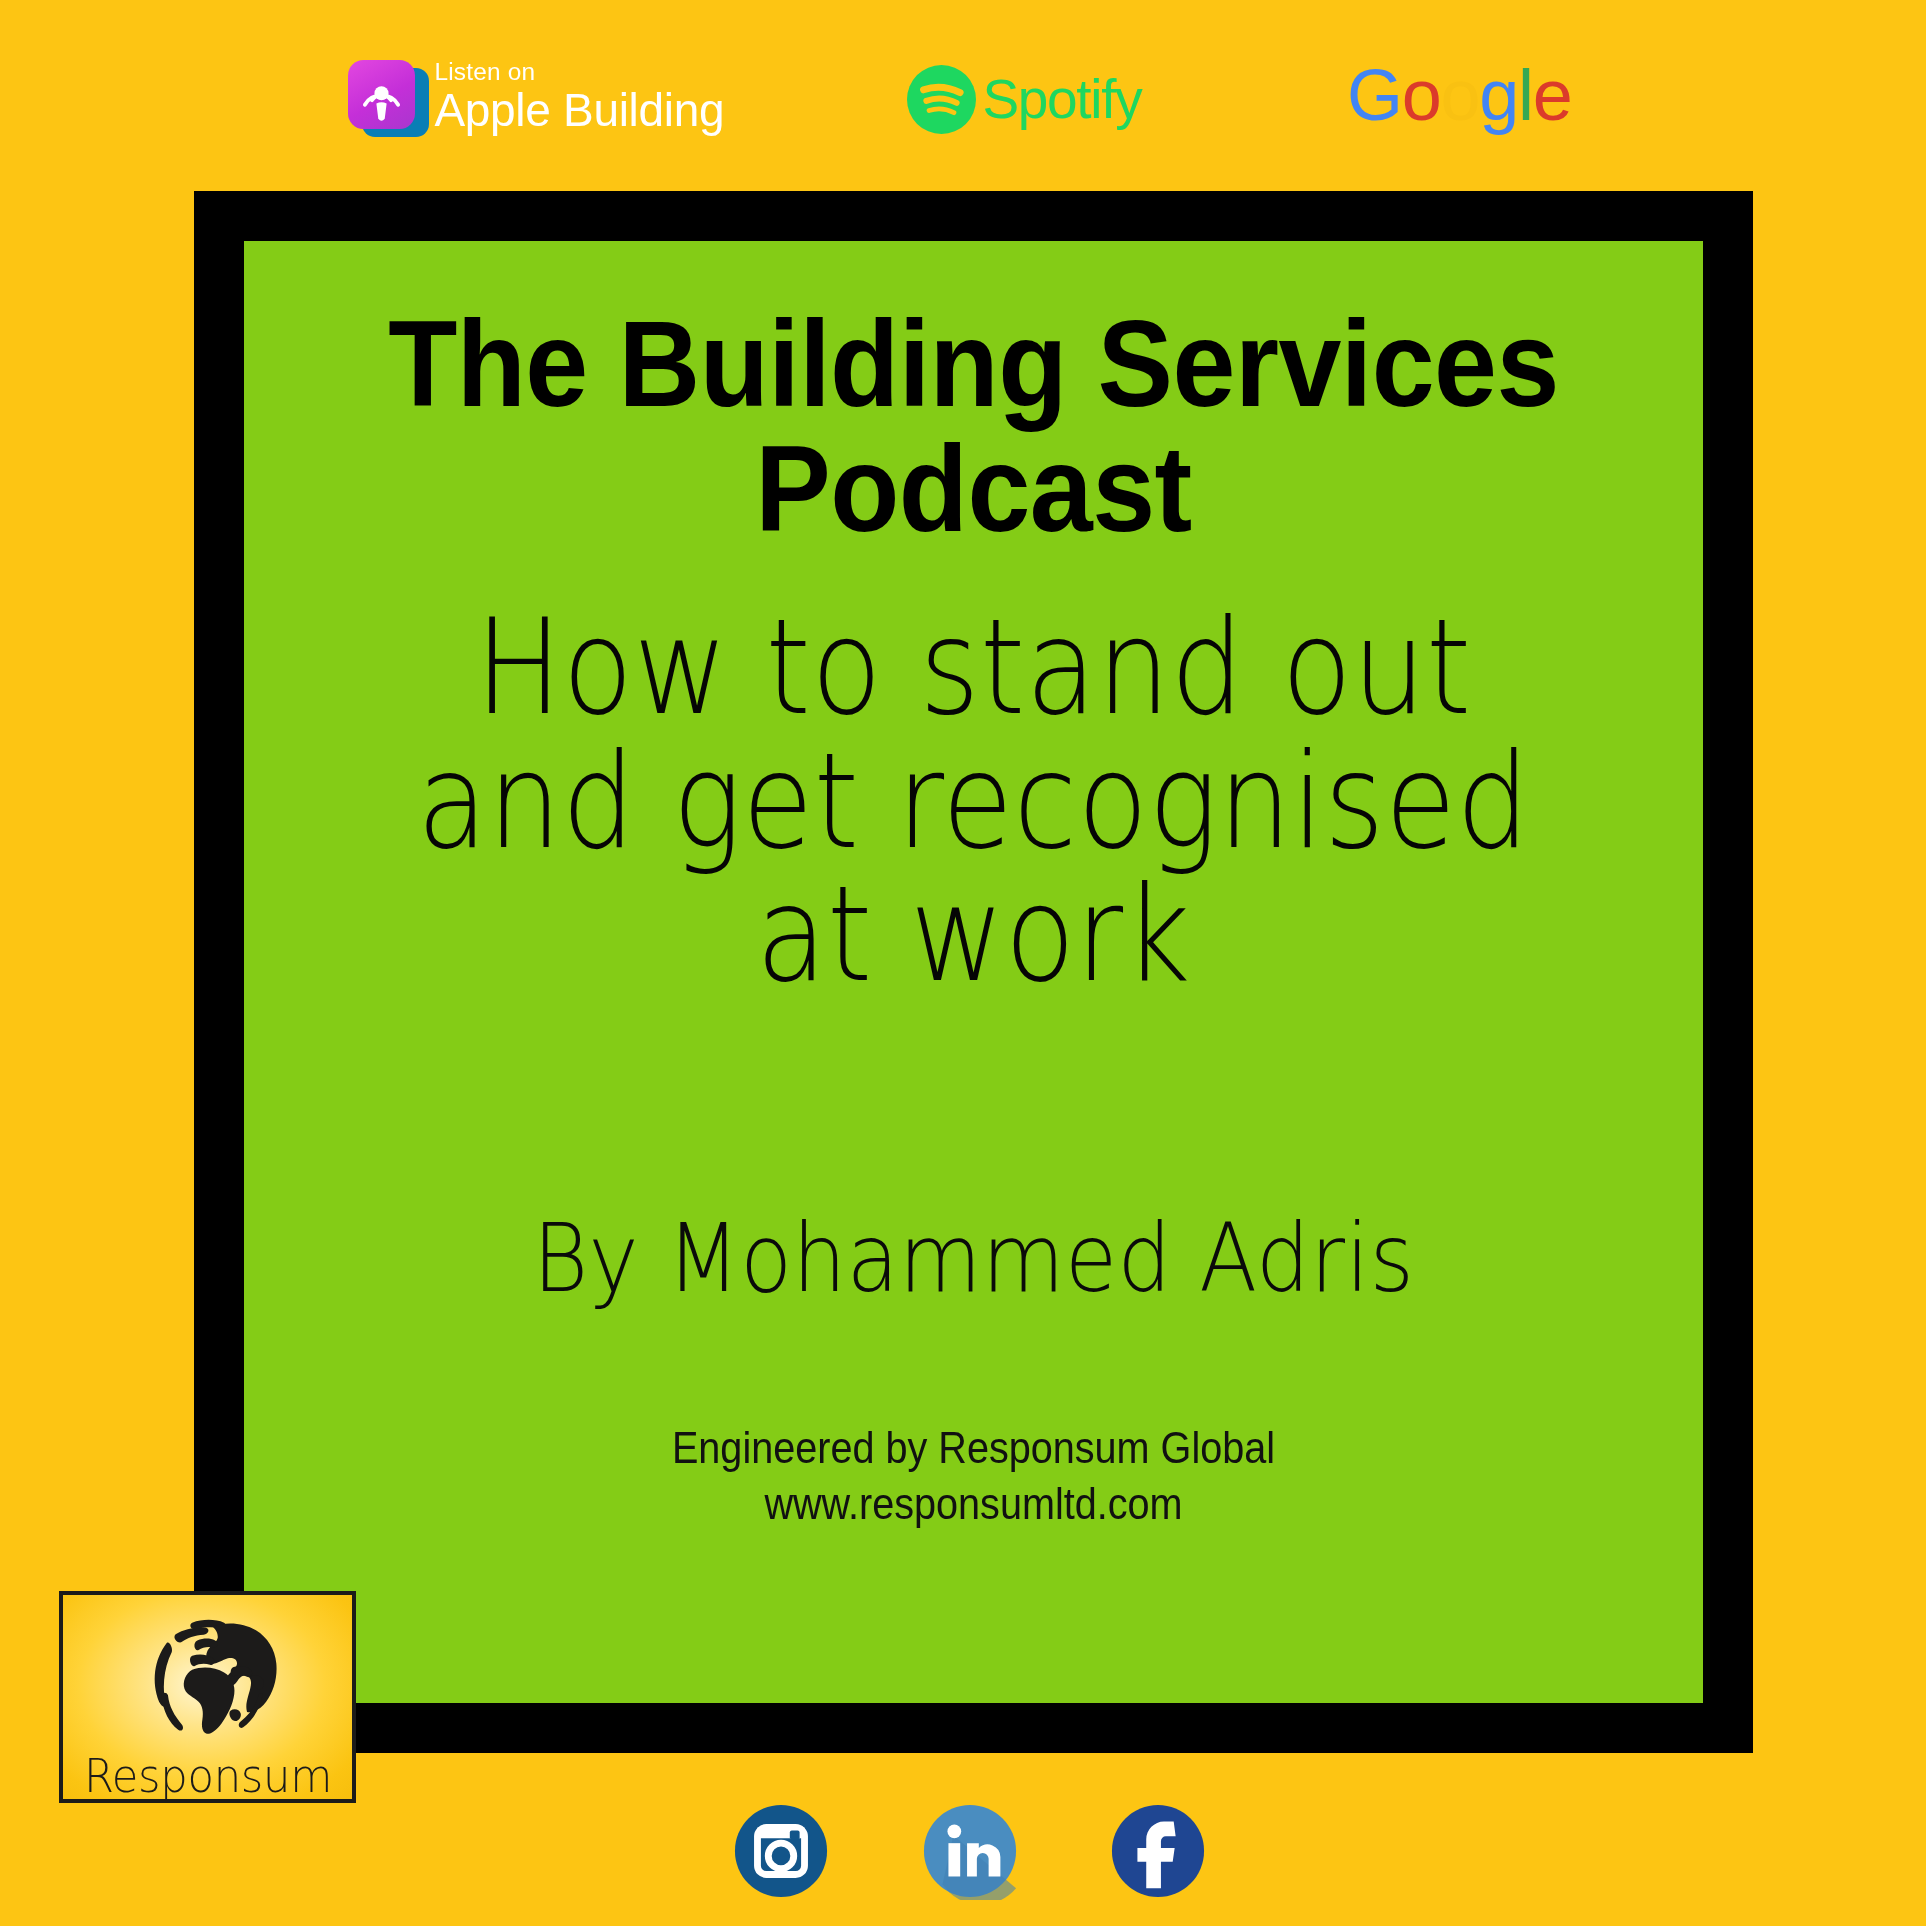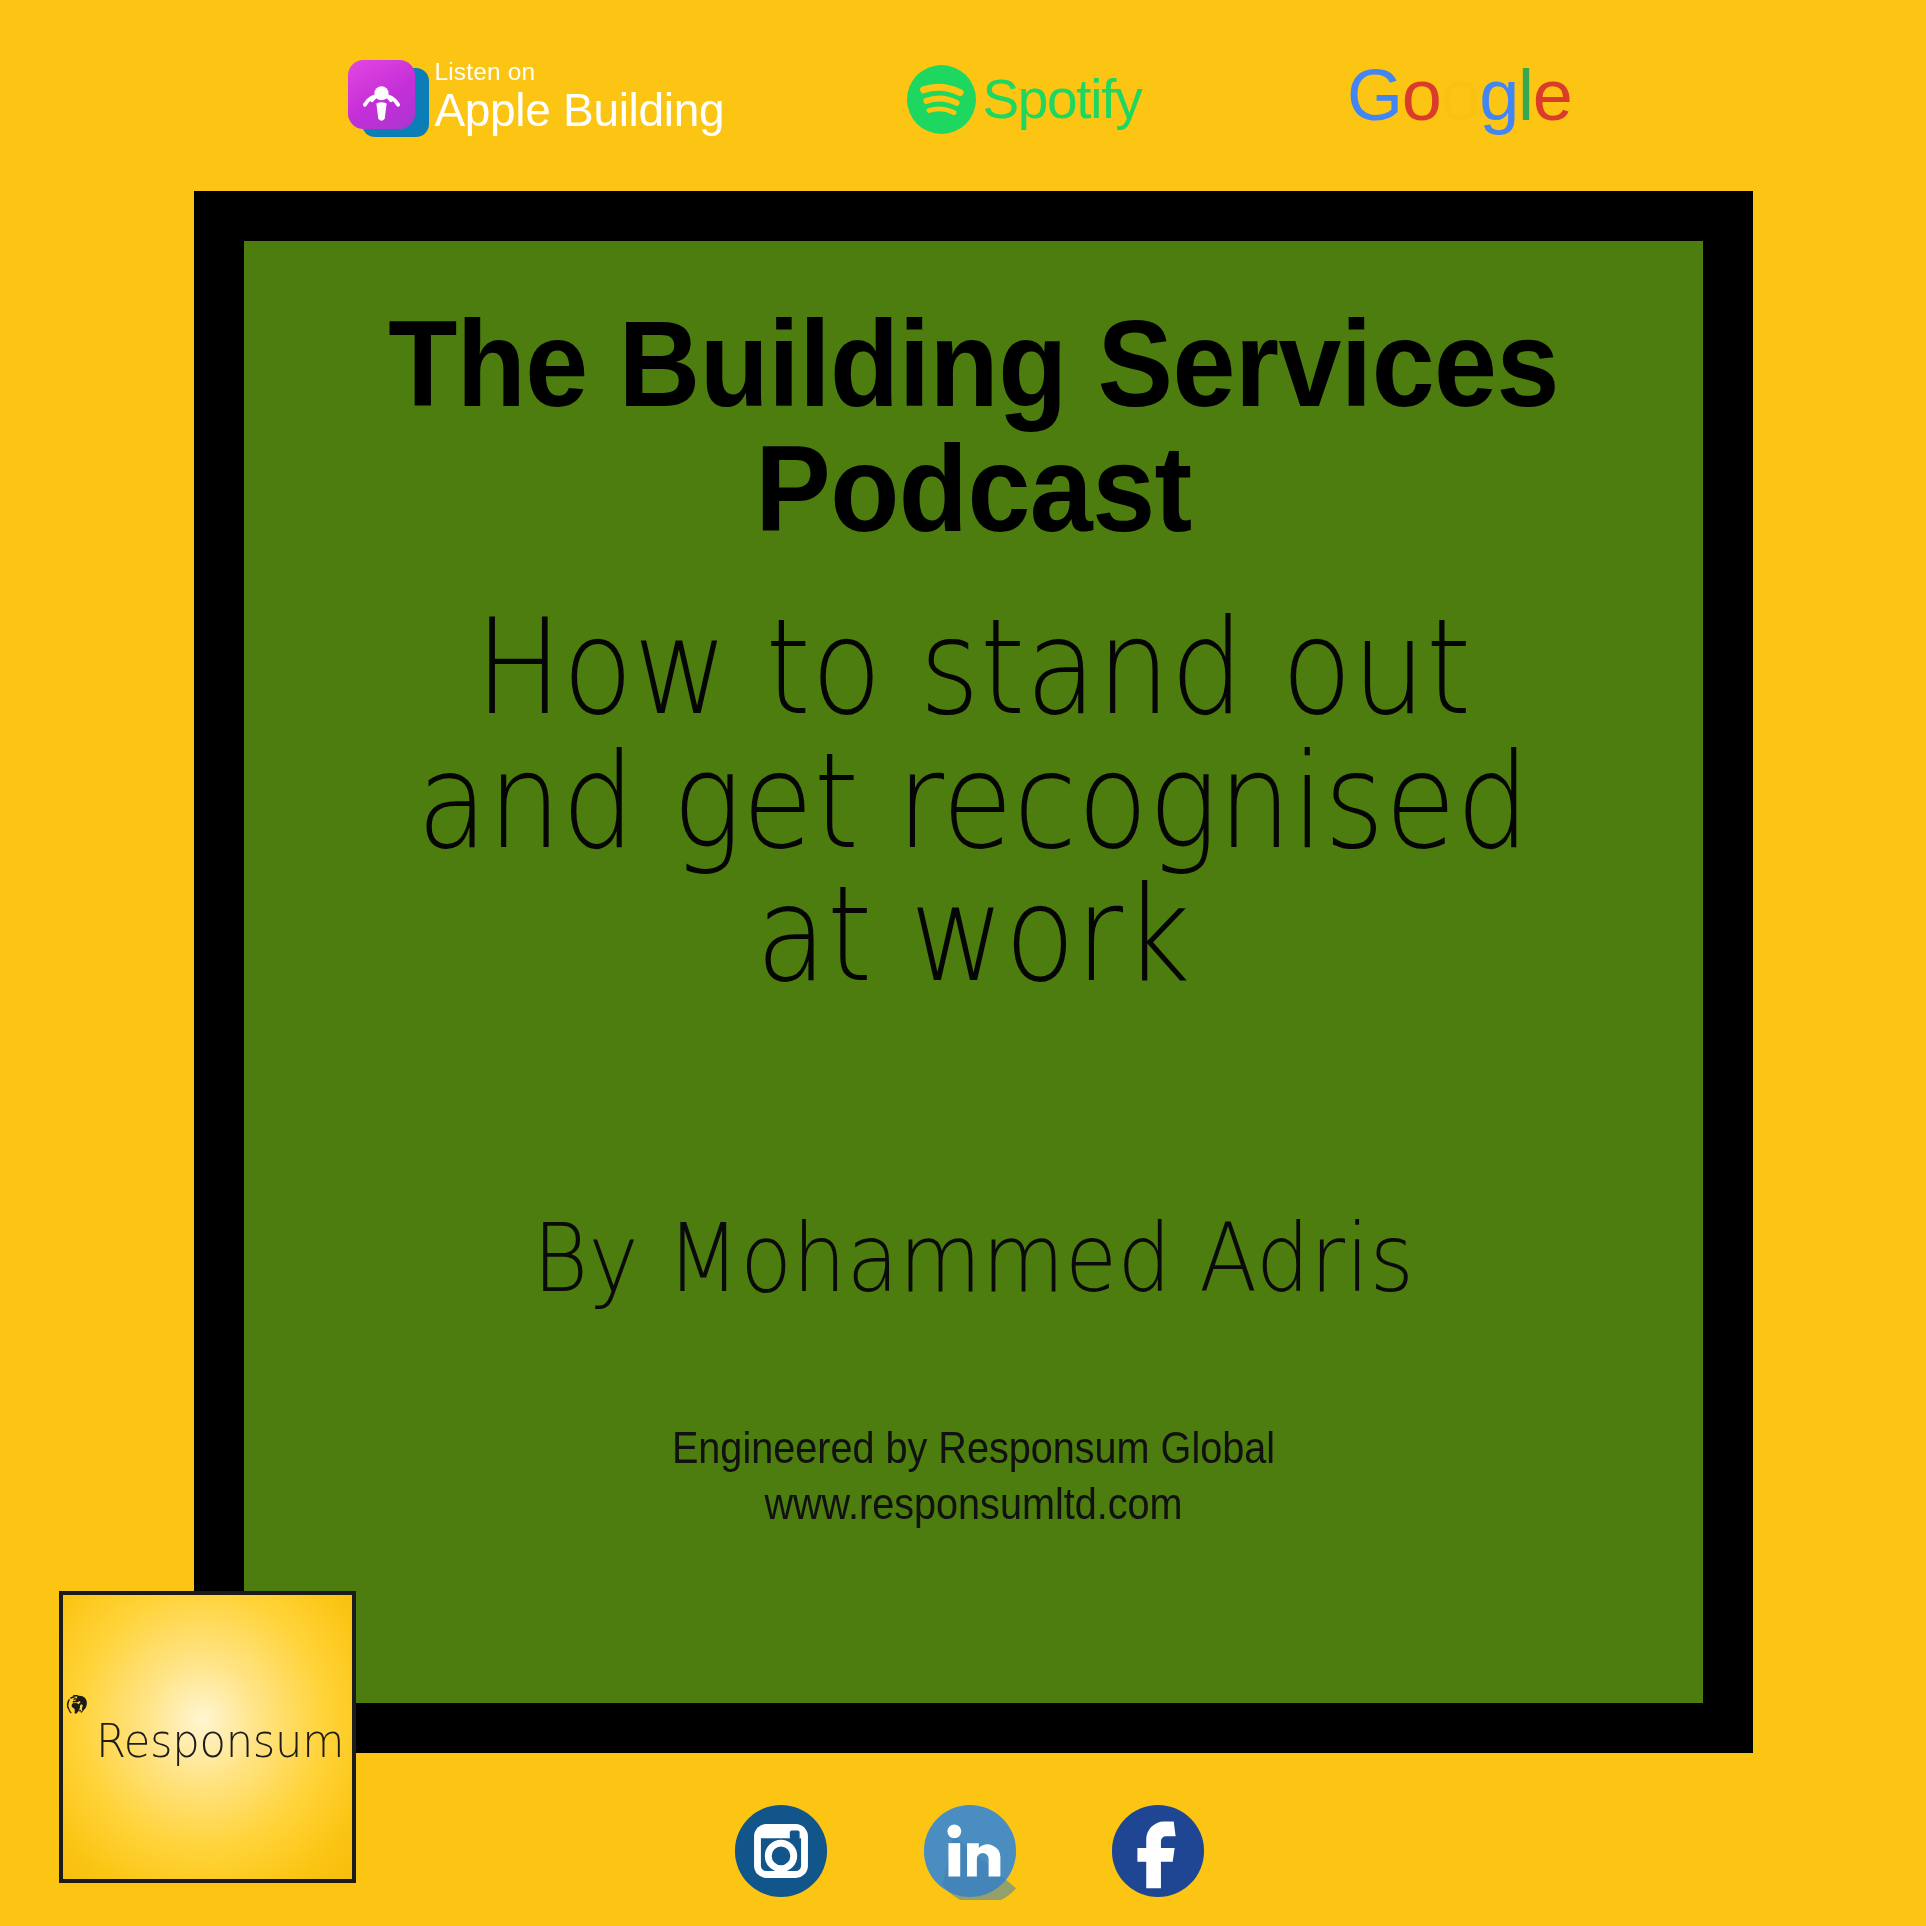--- a/index.html
+++ b/index.html
@@ -124,21 +124,21 @@
 
   
   .frame {
     position: absolute;
     left: 194px;
     top: 191px;
     width: 1559px;
     height: 1562px;
     border: 50px solid #000000;
     box-sizing: border-box;
-    background: #4d7c0f;
+    background: #84cc16;
   }
   .frame-inner {
     position: relative;
     width: 100%;
     height: 100%;
     box-sizing: border-box;
     padding: 0 31px;
   }
 
   
@@ -211,27 +211,27 @@
     transform-origin: center top;
   }
   .credits .cline { display: block; }
 
   
   .responsum-card {
     position: absolute;
     left: 59px;
     top: 1591px;
     width: 297px;
-    height: 292px;
+    height: 212px;
     background: radial-gradient(ellipse at 48% 44%, #FFF6D2 0%, #FFE487 26%, #FFD338 58%, #FBC412 84%, #F7BE0C 100%);
     border: 4.5px solid #1C1B1A;
     box-sizing: border-box;
     z-index: 40;
     display: flex;
-    flex-direction: row;
+    flex-direction: column;
     align-items: center;
     justify-content: flex-end;
   }
   .globe-wrap {
     margin-top: 53px;
     width: 153px;
     height: 144px;
   }
   .responsum-word {
     margin-top: 7.7px;

